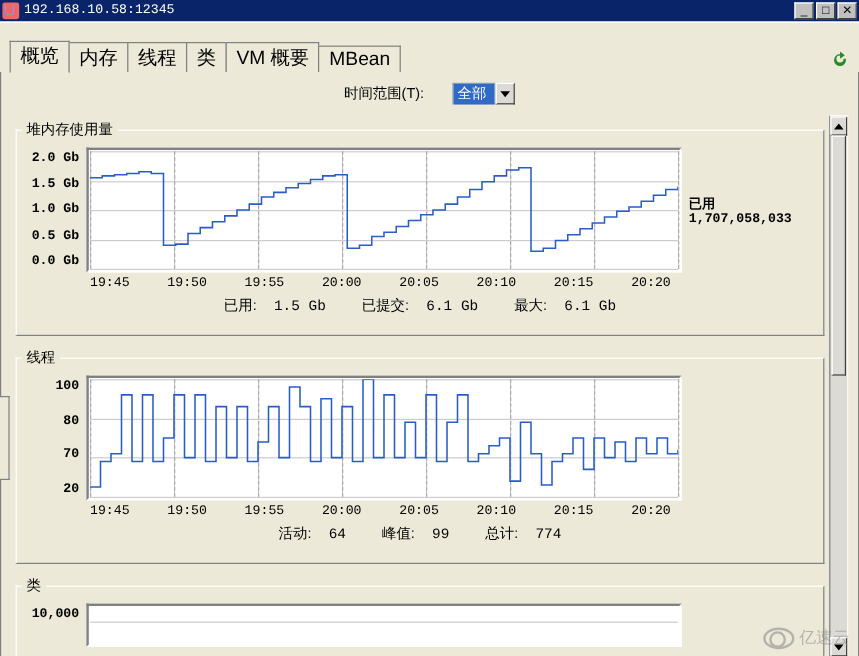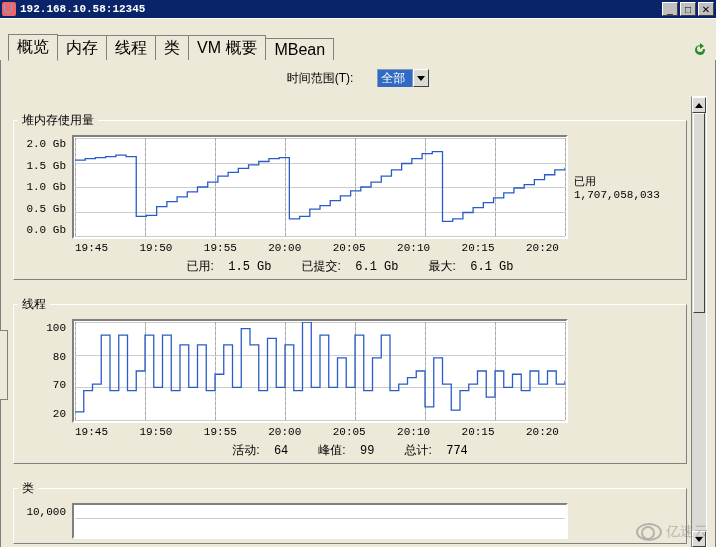--- a/index.html
+++ b/index.html
@@ -2,21 +2,21 @@
 <html><head>
 <meta charset="utf-8">
 <style>
 * { box-sizing: border-box; margin: 0; padding: 0; }
 body { font-family: "SimSun", "Microsoft YaHei", sans-serif; font-size: 12px; background: #fff; width: 716px; height: 547px; overflow: hidden; position: relative; }
 
 
 .titlebar { height: 18px; background: linear-gradient(#0a246a, #0a246a); display: flex; align-items: center; padding: 0 2px; }
 .java-icon { width: 14px; height: 14px; background: #e66; border-radius: 2px; margin-right: 4px; position: relative; }
 .java-icon::before { content: ""; position: absolute; width: 6px; height: 8px; border: 1.5px solid #6af; border-top: none; border-radius: 0 0 50% 50%; left: 2px; top: 2px; }
-.title-text { color: #fff; font-family: "Courier New", monospace; font-weight: bold; font-size: 11px; flex: 1; }
+.title-text { color: #fff; font-family: "Courier New", monospace; font-weight: normal; font-size: 11px; flex: 1; }
 .win-btns { display: flex; gap: 2px; }
 .win-btn { width: 16px; height: 14px; background: #c0c0c0; border: 1px solid #fff; border-right-color: #404040; border-bottom-color: #404040; display: flex; align-items: center; justify-content: center; font-family: Marlett, sans-serif; font-size: 10px; cursor: pointer; }
 
 
 .menubar { height: 22px; background: #ece9d8; border-top: 1px solid #fff; position: relative; }
 
 
 .tabstrip { display: flex; align-items: flex-end; height: 20px; background: #ece9d8; padding-left: 8px; position: relative; }
 .tab { padding: 2px 8px; border: 1px solid #808080; border-bottom: none; background: #ece9d8; margin-right: -1px; cursor: pointer; font-size: 16px; position: relative; top: 1px; }
 .tab.active { background: #ece9d8; z-index: 2; border-bottom: 1px solid #ece9d8; }
@@ -38,23 +38,23 @@
 .charts-area { flex: 1; background: #ece9d8; overflow: hidden; }
 .vscroll { width: 16px; background: #dcdad5; border: 1px solid #fff; border-left-color: #808080; position: relative; }
 .vscroll-up, .vscroll-down { height: 16px; background: #dcdad5; border: 1px solid #fff; border-right-color: #404040; border-bottom-color: #404040; display: flex; align-items: center; justify-content: center; cursor: pointer; }
 .vscroll-up { position: absolute; top: 0; left: 0; right: 0; }
 .vscroll-down { position: absolute; bottom: 0; left: 0; right: 0; }
 .vscroll-up::after { content: ""; border: 4px solid transparent; border-bottom: 5px solid #000; margin-bottom: 4px; }
 .vscroll-down::after { content: ""; border: 4px solid transparent; border-top: 5px solid #000; margin-top: 4px; }
 .vscroll-thumb { position: absolute; top: 16px; left: 1px; right: 1px; height: 200px; background: #dcdad5; border: 1px solid #fff; border-right-color: #404040; border-bottom-color: #404040; cursor: pointer; }
 
 
-.chart-group { border: 1px solid #808080; border-top-color: #fff; border-left-color: #fff; margin: 16px 4px 10px 4px; padding: 6px 4px 4px 4px; position: relative; }
+.chart-group { border: 1px solid #808080; border-top-color: #fff; border-left-color: #fff; margin: 4px 4px 10px 4px; padding: 6px 4px 16px 4px; position: relative; }
 .chart-group legend { padding: 0 4px; font-size: 12px; }
-.chart-row { display: flex; align-items: center; gap: 6px; }
+.chart-row { display: flex; align-items: center; gap: 6px; font-weight: bold; }
 .y-labels { width: 48px; text-align: right; font-family: "Courier New", monospace; font-size: 11px; display: flex; flex-direction: column; justify-content: space-between; }
 .chart-frame { border: 2px solid; border-color: #808080 #fff #fff #808080; background: #fff; padding: 1px; position: relative; }
 .chart-canvas { position: relative; background: #fff; }
 .side-label { width: 70px; font-family: "Courier New", monospace; font-size: 11px; text-align: left; }
 .x-labels { display: flex; justify-content: space-between; font-family: "Courier New", monospace; font-size: 11px; margin-top: 3px; padding: 0 3px; }
 .stats-row { text-align: center; font-family: "Courier New", monospace; font-size: 12px; margin-top: 4px; display: flex; justify-content: center; gap: 30px; }
 .stats-row span.cjk { font-family: "SimSun", sans-serif; }
 
 
 .grid-h, .grid-v { position: absolute; background: #ccc; }

